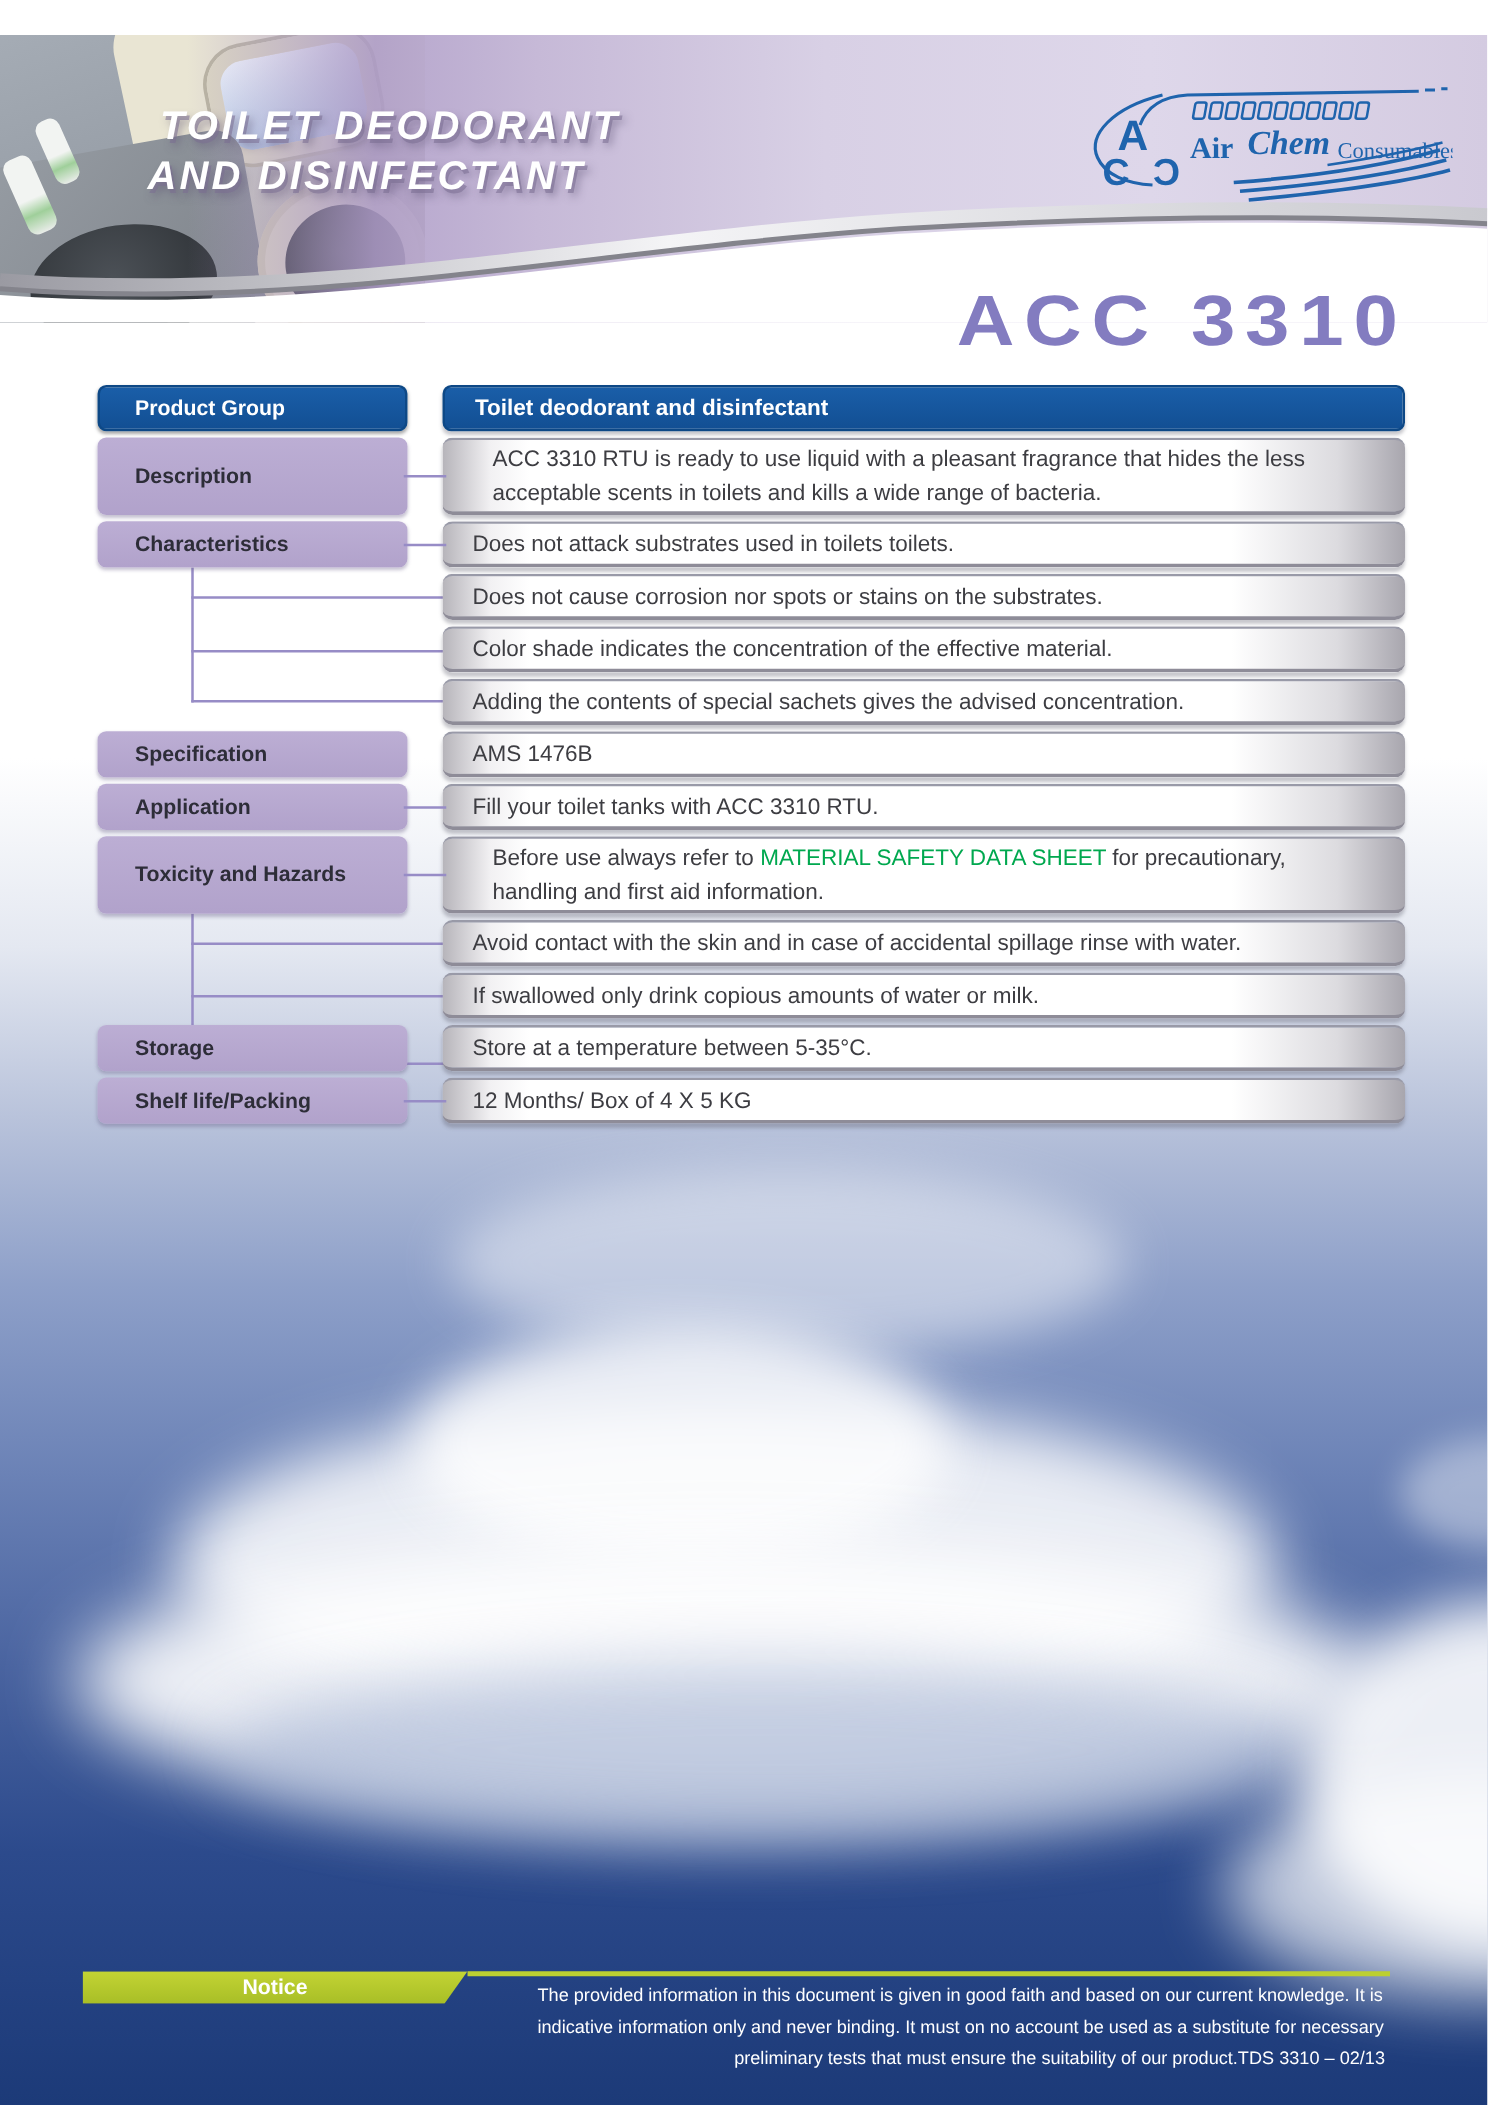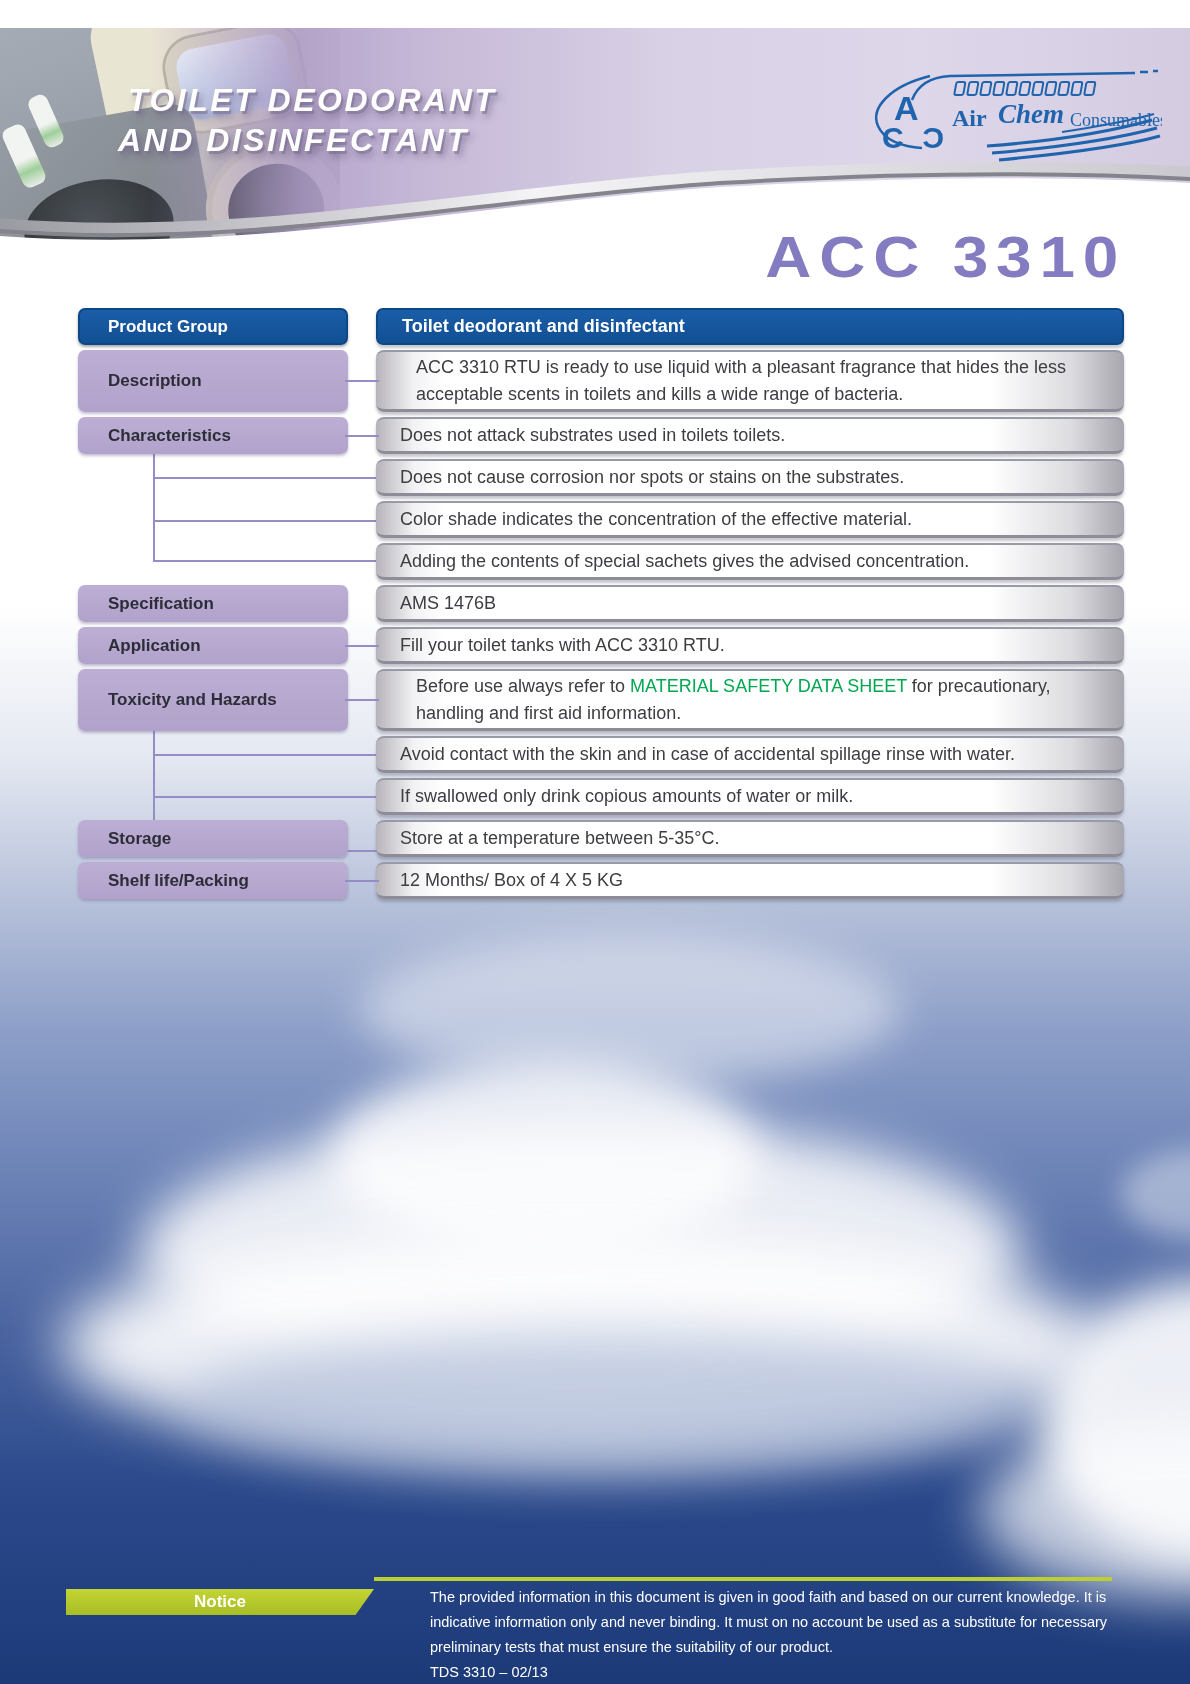--- a/index.html
+++ b/index.html
@@ -51,21 +51,21 @@
   .logo .ser-b{font-family:"Liberation Serif",serif;font-weight:bold;}
   .logo .ser-i{font-family:"Liberation Serif",serif;font-style:italic;font-weight:bold;}
   .logo .ser{font-family:"Liberation Serif",serif;}
   
   .acc-title{position:absolute;top:224px;right:64px;font-size:57px;font-weight:bold;letter-spacing:7px;
     color:#837cc0;transform:scaleX(1.12);transform-origin:100% 50%;white-space:nowrap;}
   
   .tbl{position:absolute;left:78px;top:308px;width:1046px;}
   .row{display:flex;align-items:stretch;margin-bottom:5px;height:37px;position:relative;z-index:1;}
   .row.tall{height:62px;}
-  .lcell{width:270px;flex:none;display:flex;border-radius:18px;}
+  .lcell{width:248px;flex:none;display:flex;border-radius:18px;}
   .gap{width:28px;flex:none;position:relative;}
   .gap.line::after{content:"";position:absolute;left:-3px;right:-3px;top:50%;height:2px;margin-top:-1px;background:#978cc6;}
   .lbox{flex:1;display:flex;align-items:center;padding-left:30px;font-weight:bold;font-size:17px;color:#2d2d38;
     background:linear-gradient(180deg,#bcaed4,#b1a2cb);border-radius:7px;box-shadow:0 2px 3px rgba(110,100,140,.4);}
   .lbox.blue{background:linear-gradient(180deg,#1a5ea8,#124f93);border:2px solid #0d4886;color:#fff;font-size:17px;
     box-shadow:0 2px 3px rgba(0,0,0,.35);padding-left:28px;}
   .ccell{flex:1;display:flex;align-items:center;padding:0 24px;font-size:18px;color:#3d3d42;border-radius:8px;
     background:linear-gradient(90deg,#b6b4ba 0,#f2f1f3 5%,#ffffff 9%,#ffffff 82%,#dcdbdf 93%,#a8a6ae 100%);
     border-top:2px solid #999aa8;border-bottom:3px solid #8e8c98;box-shadow:0 3px 3px rgba(95,95,110,.35);}
   .ccell.blue{background:linear-gradient(180deg,#1a5ea8,#124f93);border:2px solid #0d4886;color:#fff;font-weight:bold;border-radius:7px;}
@@ -75,24 +75,24 @@
   .trunk1{left:75px;top:146px;width:2px;height:108px;}
   .trunk2{left:75px;top:423px;width:2px;height:121px;}
   .br{height:2px;left:75px;width:226px;}
   .b1{top:169px;} .b2{top:212px;} .b3{top:252px;}
   .b4{top:446px;} .b5{top:488px;} .b6{top:542px;}
   
   .notice-bar{position:absolute;left:66px;top:1577px;width:308px;height:26px;
     background:linear-gradient(180deg,#c3d434,#a8be26);
     clip-path:polygon(0 0,100% 0,94% 100%,0 100%);
     display:flex;align-items:center;justify-content:center;
-    color:#fff;font-weight:bold;font-size:17px;margin-top:12px;}
+    color:#fff;font-weight:bold;font-size:17px;}
   .notice-rule{position:absolute;left:374px;top:1577px;width:738px;height:4px;background:#bccf31;}
   .notice-text{position:absolute;left:430px;top:1585px;width:678px;color:#fff;font-size:14.5px;line-height:25px;}
-  .notice-text .l3{display:flex;justify-content:space-between;flex-direction:column;}
+  .notice-text .l3{display:flex;justify-content:flex-end;}
 </style>
 </head>
 <body>
 
 <div class="page">
 
   <div class="cloud c1"></div>
   <div class="cloud c2"></div>
   <div class="cloud c3"></div>
   <div class="cloud c4"></div>

